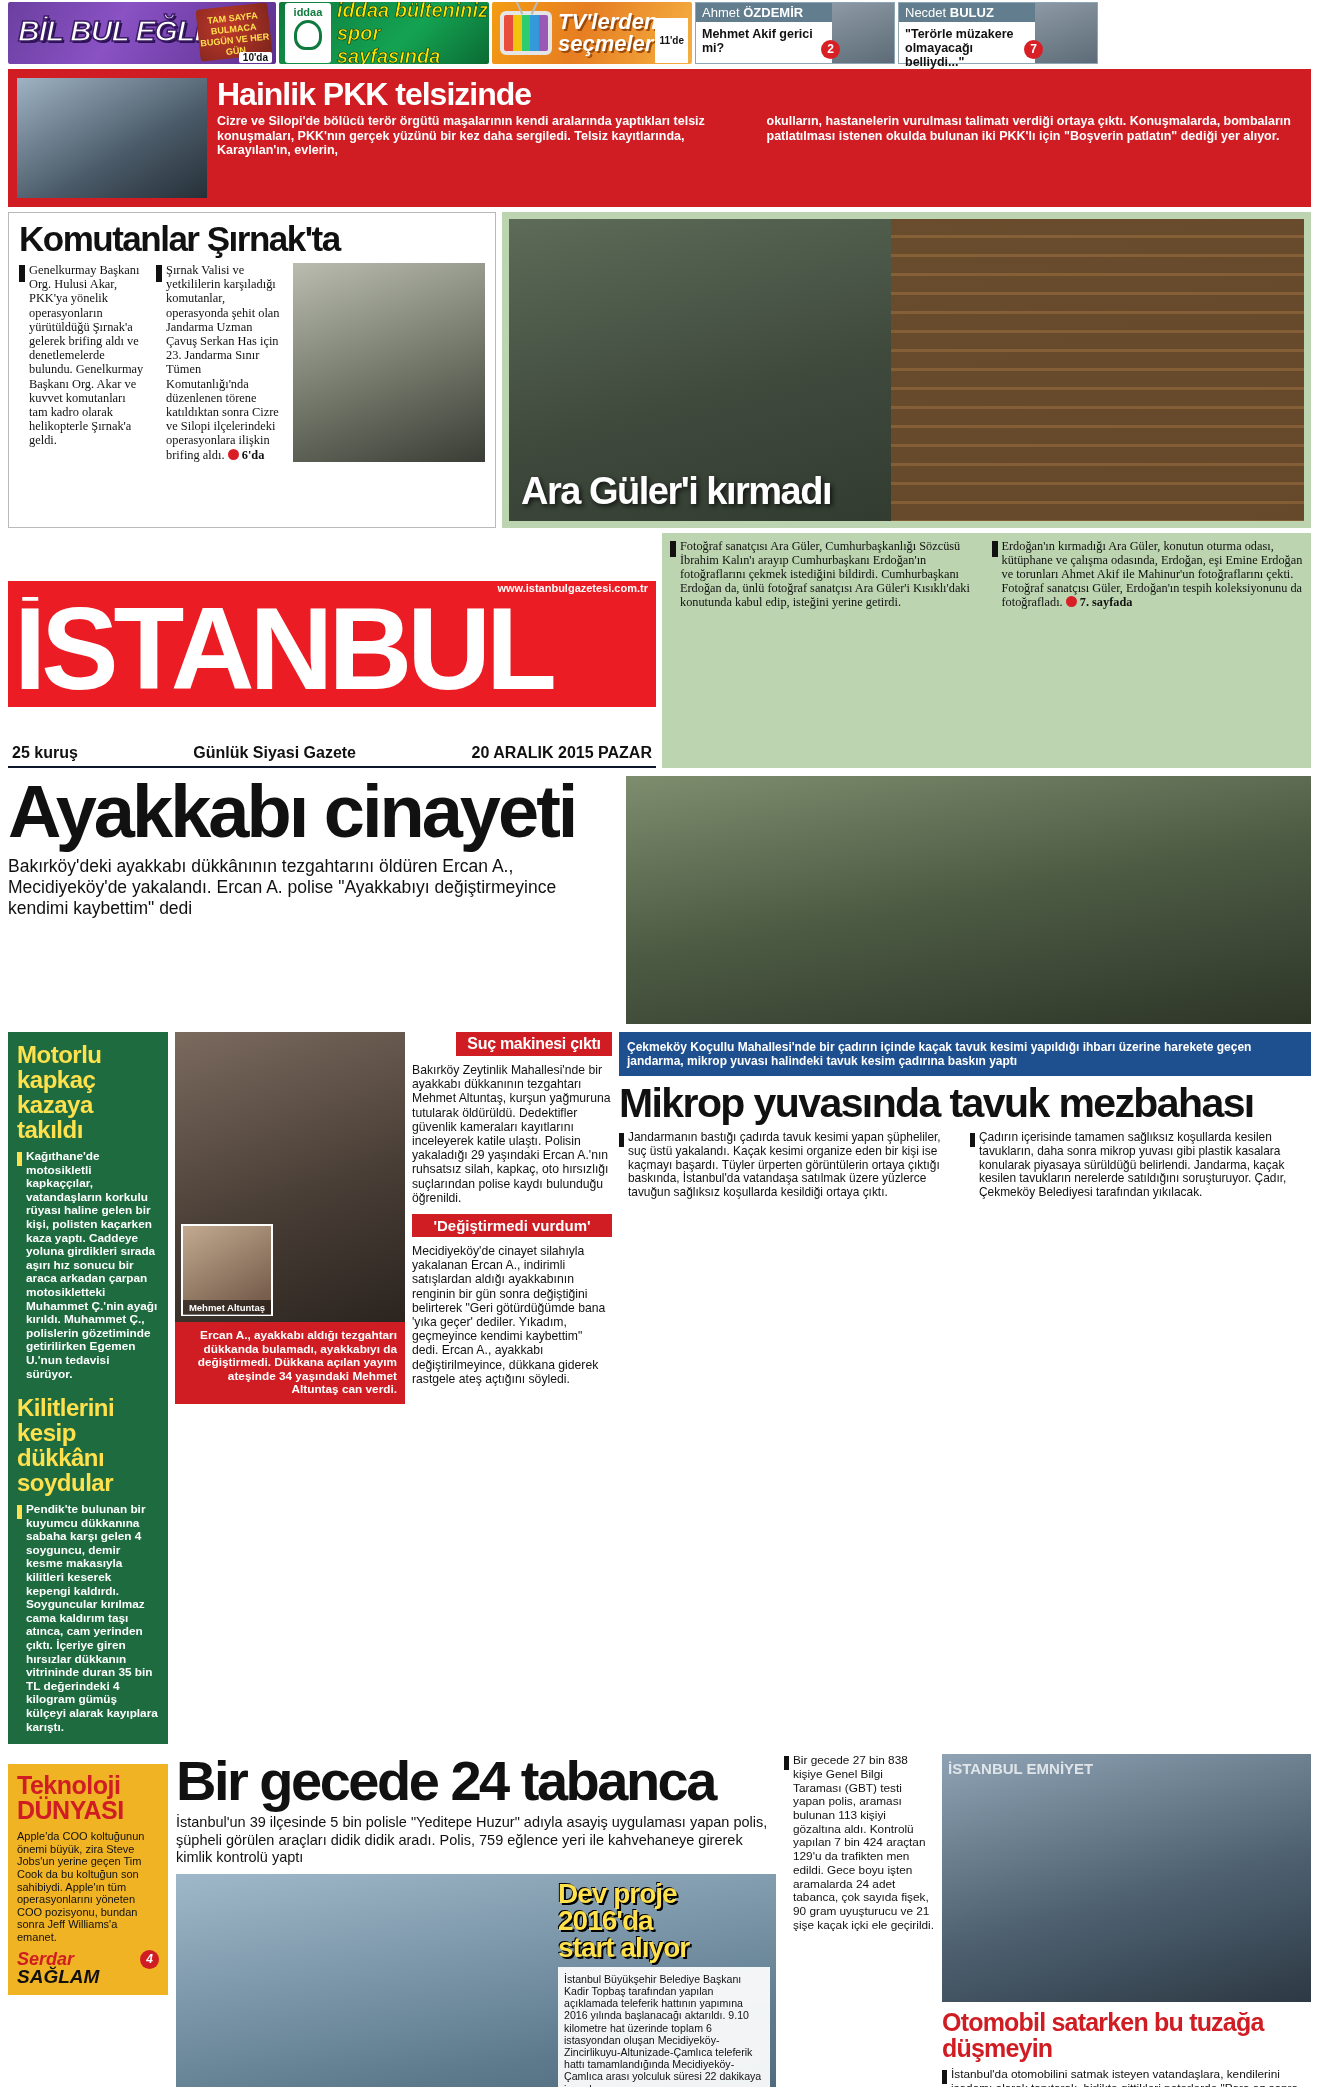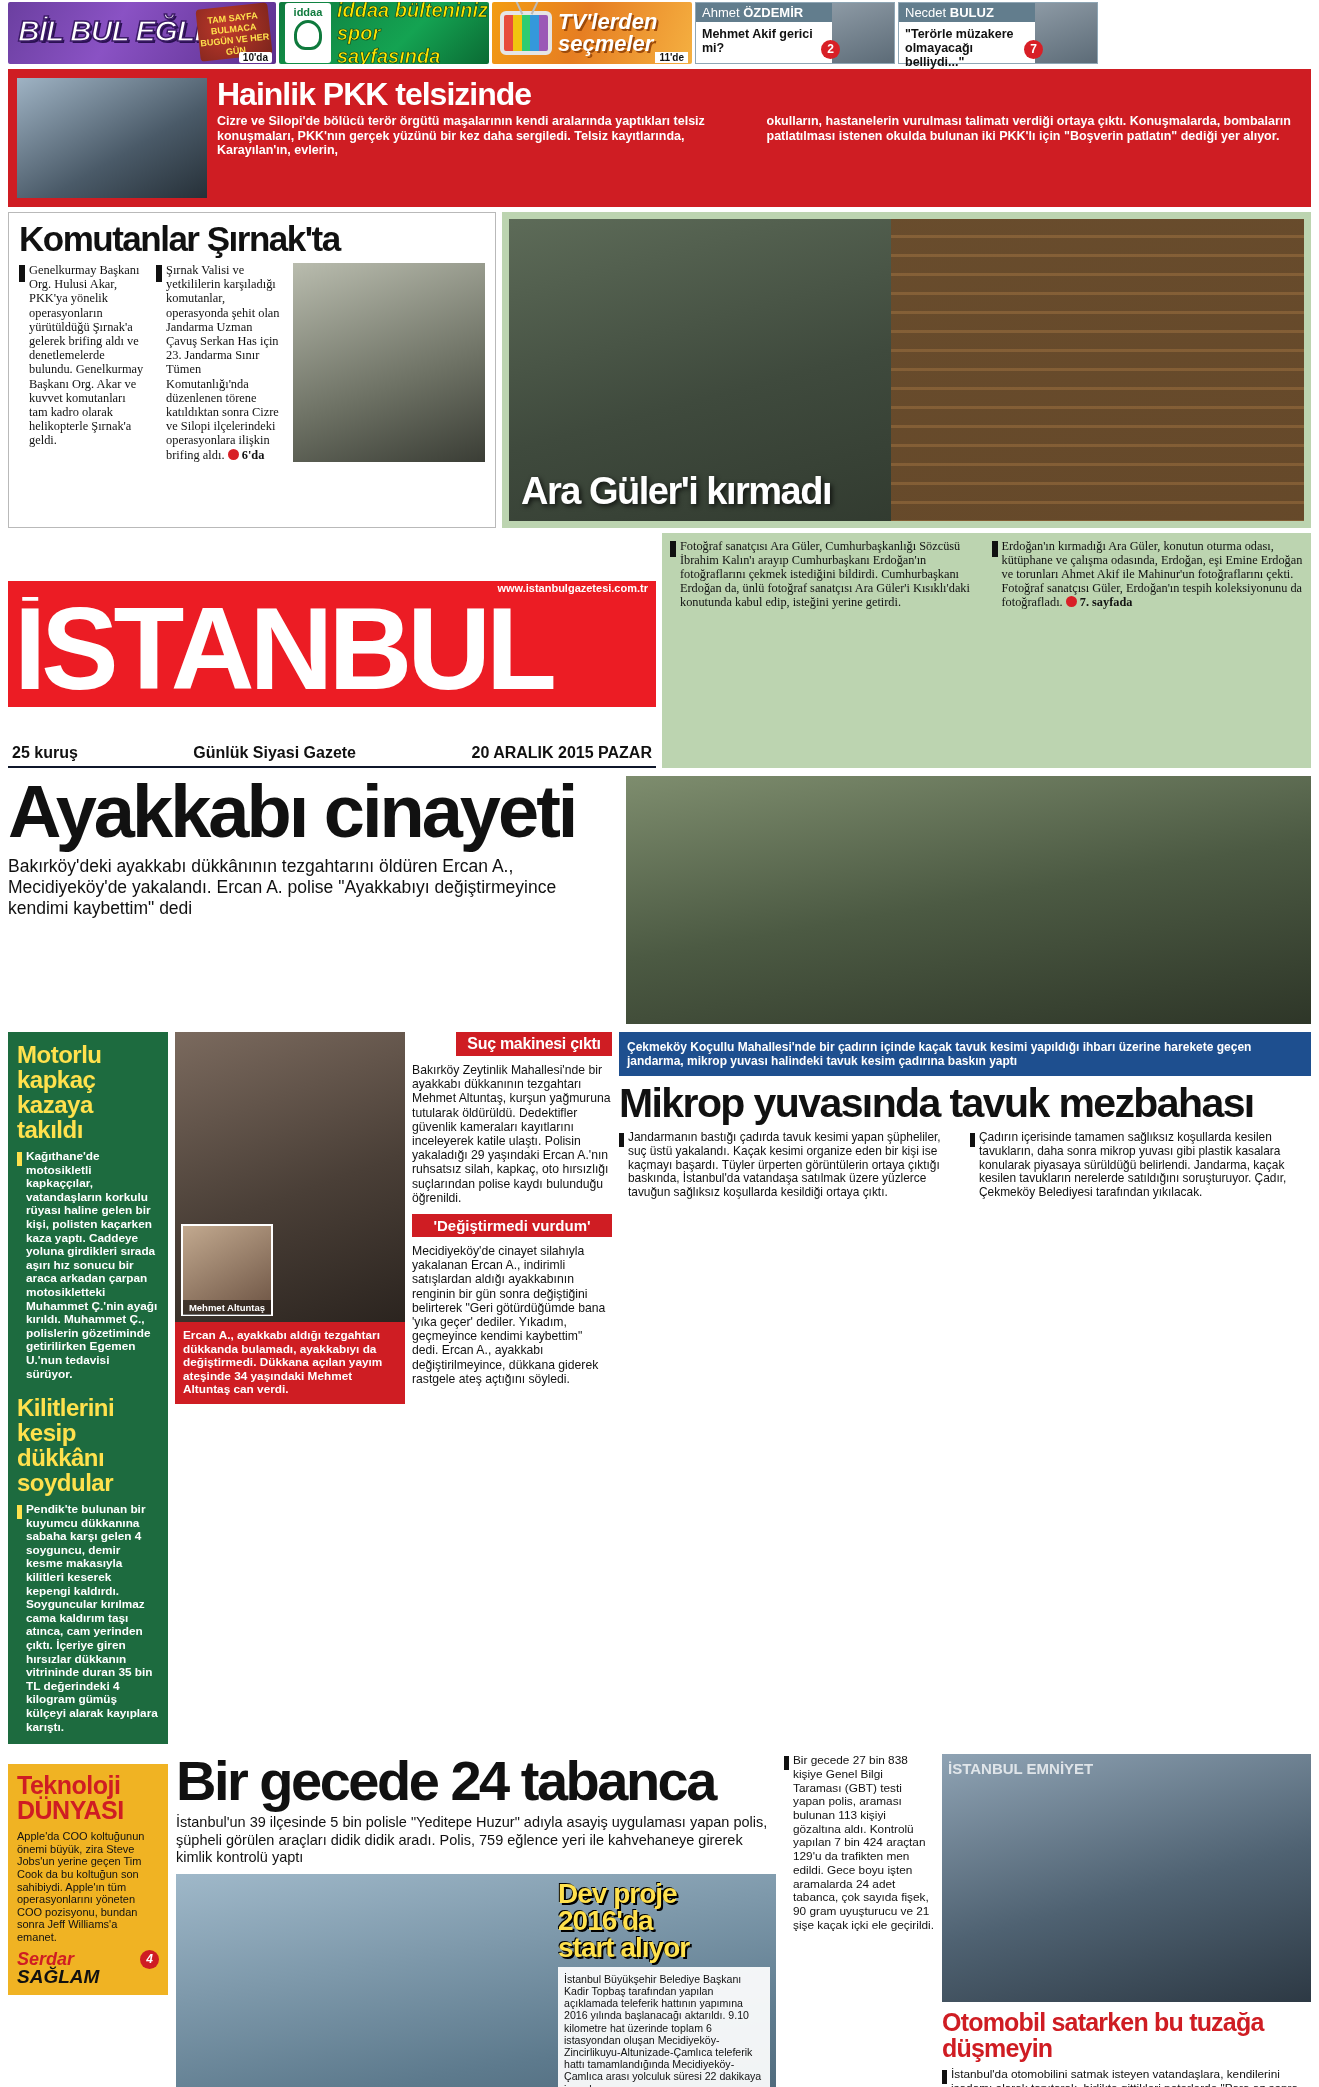--- a/index.html
+++ b/index.html
@@ -44,21 +44,21 @@
   .ad-tv .tvset { width:52px; height:44px; margin-left:8px; border:4px solid #e5e5e5;
      border-radius:6px; background:linear-gradient(90deg,#e74c3c 0 20%,#f1c40f 20% 40%,#2ecc71 40% 60%,#3498db 60% 80%,#9b59b6 80% 100%);
      position:relative; }
   .ad-tv .tvset:before{ content:""; position:absolute; left:14px; top:-16px; width:2px; height:16px;
      background:#bbb; transform:rotate(-25deg); }
   .ad-tv .tvset:after{ content:""; position:absolute; left:30px; top:-16px; width:2px; height:16px;
      background:#bbb; transform:rotate(25deg); }
   .ad-tv .tx { margin-left:6px; color:#fff; font-weight:bold; font-style:italic; line-height:22px;
      font-size:22px; text-shadow:2px 2px 0 #9c4a0a; }
   .ad-tv .pg { position:absolute; right:4px; bottom:1px; background:#fff; color:#111;
-    font-size:10px; font-weight:bold; padding:0 4px; }
+    font-size:10px; font-weight:bold; padding:17px 4px; }
 
   .colbox { width:200px; border:1px solid #8fa6b5; background:#fff; position:relative; display:flex; }
   .colbox .cb-l { flex:1; }
   .colbox .cb-name { background:#627d8d; color:#fff; font-size:13px; padding:2px 6px; }
   .colbox .cb-name b { color:#fff; }
   .colbox .cb-txt { font-size:12.5px; font-weight:bold; line-height:14px; padding:5px 6px; color:#111; }
   .colbox .cb-ph { width:62px; background:linear-gradient(160deg,#8d9aa5,#5c6b77); }
   .colbox .cb-num { position:absolute; right:54px; bottom:4px; width:19px; height:19px;
      border-radius:50%; background:#d81f26; color:#fff; font-size:12px; font-weight:bold;
      text-align:center; line-height:19px; }
@@ -119,21 +119,21 @@
   .col-green p { font-size:11.8px; line-height:13.6px; margin-top:8px; position:relative; padding-left:9px; font-weight:bold;}
   .col-green p:before{ content:""; position:absolute; left:0; top:2px; width:5px; height:14px; background:#ffe14d; }
   .col-green .sep { height:14px; }
 
   .col-mid { width:230px; }
   .col-mid .ph { height:290px; background:linear-gradient(160deg,#7b6a5e,#4a3f37 55%,#2b241f); position:relative; }
   .col-mid .inset { position:absolute; left:6px; bottom:6px; width:92px; height:92px;
      background:linear-gradient(150deg,#c2a98f,#6b5242); border:2px solid #fff; }
   .col-mid .inset span { position:absolute; left:0; right:0; bottom:-1px; background:rgba(0,0,0,.55);
      color:#fff; font-size:9.5px; text-align:center; font-weight:bold; line-height:11px; padding:2px 0; }
-  .cap-red { background:#cf1d23; color:#fff; font-size:11.8px; line-height:13.6px; padding:7px 8px; font-weight:bold; margin-top:0;}
+  .cap-red { background:#cf1d23; color:#fff; font-size:11.8px; line-height:13.6px; padding:7px 8px; font-weight:bold; margin-top:0;text-align:right;}
 
   .col-txt { width:200px; }
   .tag-red { background:#cf1d23; color:#fff; text-align:center; font-size:16px; font-weight:bold;
      padding:3px 0; letter-spacing:-.3px;margin-left:44px; }
   .col-txt p { font-size:12.2px; line-height:14.2px; color:#111; margin-top:7px; }
   .tag-red2 { background:#cf1d23; color:#fff; text-align:center; font-size:15px; font-weight:bold;
      padding:3px 0; margin-top:9px; }
 
   .col-right { flex:1; }
   .cap-blue { background:#1e4f8f; color:#fff; font-size:12px; line-height:14px; padding:8px; font-weight:bold; }

